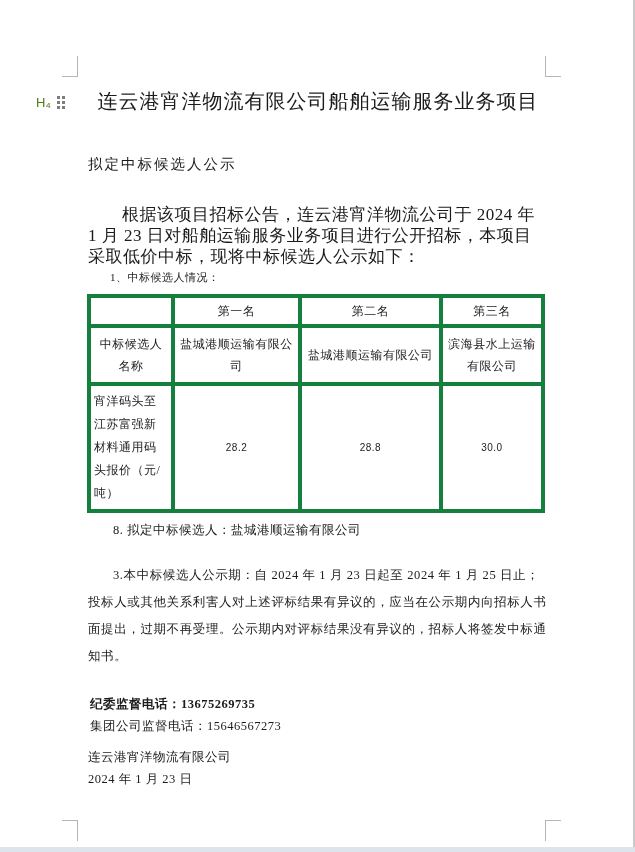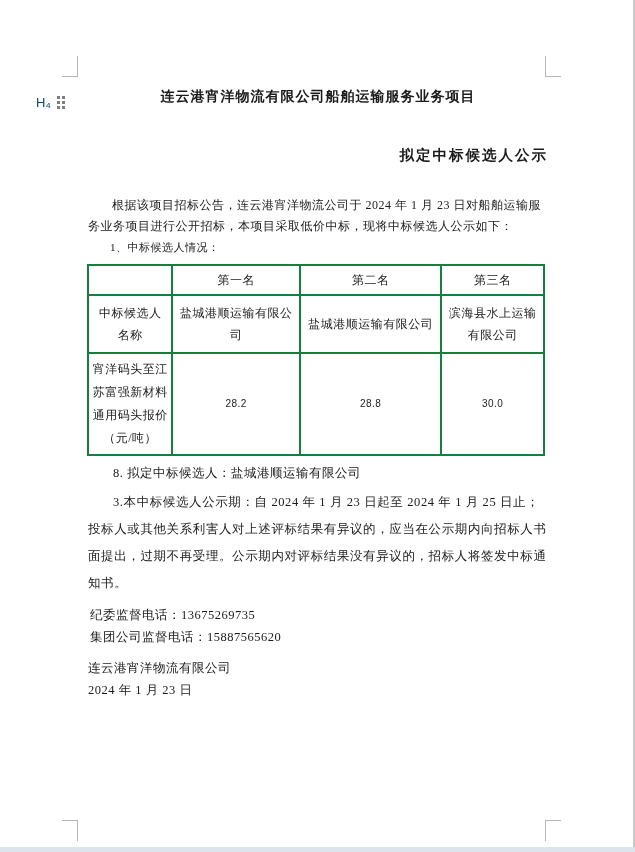--- a/index.html
+++ b/index.html
@@ -29,78 +29,78 @@
   .crop-bl { left: 62px; top: 820px; border-right: 1px solid #b5b5b5; border-top: 1px solid #b5b5b5; }
   .crop-br { left: 545px; top: 820px; border-left: 1px solid #b5b5b5; border-top: 1px solid #b5b5b5; }
 
   
   .heading-gutter {
     position: absolute; left: 36px; top: 95px;
     display: flex; align-items: center; gap: 6px;
   }
   .heading-level {
     font-family: "Liberation Sans", sans-serif;
-    font-size: 13px; color: #0c4a6e; letter-spacing: 0;
+    font-size: 13px; color: #4d7c0f; letter-spacing: 0;
   }
   .drag-handle {
     display: grid; grid-template-columns: repeat(2, 3px);
     grid-auto-rows: 3px; gap: 2px;
   }
   .drag-handle i { background: #7d7d7d; width: 3px; height: 3px; display: block; }
 
   
   .content {
     position: absolute; left: 88px; top: 88px; width: 460px;
   }
   .doc-title {
-    text-align: center; font-weight: bold; font-size: 14px;
+    text-align: center; font-weight: normal; font-size: 20px;
     letter-spacing: 1px;
   }
   .doc-subtitle {
-    text-align: right; font-weight: bold; font-size: 14.5px;
+    text-align: left; font-weight: normal; font-size: 14.5px;
     margin-top: 40px; letter-spacing: 2px;
   }
   .intro {
-    margin-top: 30px; font-size: 12px; line-height: 21px;
+    margin-top: 30px; font-size: 17px; line-height: 21px;
     text-indent: 2em; letter-spacing: 0.5px;
   }
   .sec1 {
     font-size: 11px; line-height: 20px; text-indent: 2em; letter-spacing: 0.5px;
   }
 
   table.bid-table {
     border-collapse: collapse; width: 458px; margin-top: 7px; margin-left: -1px;
     font-size: 12px; table-layout: fixed;
   }
   table.bid-table td {
-    border: 2px solid #15803d; text-align: center; vertical-align: middle;
+    border: 4px solid #15803d; text-align: center; vertical-align: middle;
     padding: 2px 4px; line-height: 22px; letter-spacing: 0.5px; margin-left: 20px;
   }
   .col-label { width: 18.5%; }
   .col-1 { width: 28%; }
   .col-2 { width: 31%; }
   .col-3 { width: 22.5%; }
   tr.r-head td { height: 30px; }
   tr.r-names td { height: 58px; }
   tr.r-price td { height: 88px; }
-  tr.r-price td.row-label { text-align: center; line-height: 23px; padding: 4px 3px; }
+  tr.r-price td.row-label { text-align: left; line-height: 23px; padding: 4px 3px; }
   td.num { font-family: "Liberation Sans", sans-serif; font-size: 10px; letter-spacing: 1px; }
 
   .sec2 {
     margin-top: 7px; font-size: 12.5px; line-height: 20px; text-indent: 2em;
     letter-spacing: 0.5px;
   }
   .sec3 {
-    margin-top: 6px; font-size: 12.5px; line-height: 27px; text-indent: 2em;
+    margin-top: 22px; font-size: 12.5px; line-height: 27px; text-indent: 2em;
     letter-spacing: 0.6px;
   }
   .phone {
     font-size: 12.5px; line-height: 22px; letter-spacing: 0.5px; margin-left: 2px;
   }
-  .phone-first { margin-top: 7px; }
+  .phone-first { margin-top: 23px; font-weight: bold; }
   .signature-block {
     margin-top: 9px; text-align: left; padding-right: 6px;
     font-size: 12.5px; line-height: 22px; letter-spacing: 0.5px;
   }
 </style>
 </head>
 <body>
 
 <div class="right-edge-line"></div>
 <div class="bottom-bar"></div>
@@ -153,20 +153,20 @@
       <td class="num">30.0</td>
     </tr>
   </tbody>
     </table>
 
   <p class="sec2">8. 拟定中标候选人：盐城港顺运输有限公司</p>
 
   <p class="sec3">3.本中标候选人公示期：自 2024 年 1 月 23 日起至 2024 年 1 月 25 日止；投标人或其他关系利害人对上述评标结果有异议的，应当在公示期内向招标人书面提出，过期不再受理。公示期内对评标结果没有异议的，招标人将签发中标通知书。</p>
 
   <p class="phone phone-first">纪委监督电话：13675269735</p>
-  <p class="phone">集团公司监督电话：15887565620</p>
+  <p class="phone">集团公司监督电话：15646567273</p>
 
   <div class="signature-block">
     <div>连云港宵洋物流有限公司</div>
     <div>2024 年 1 月 23 日</div>
   </div>
 
 </div>
 
 </body></html>

